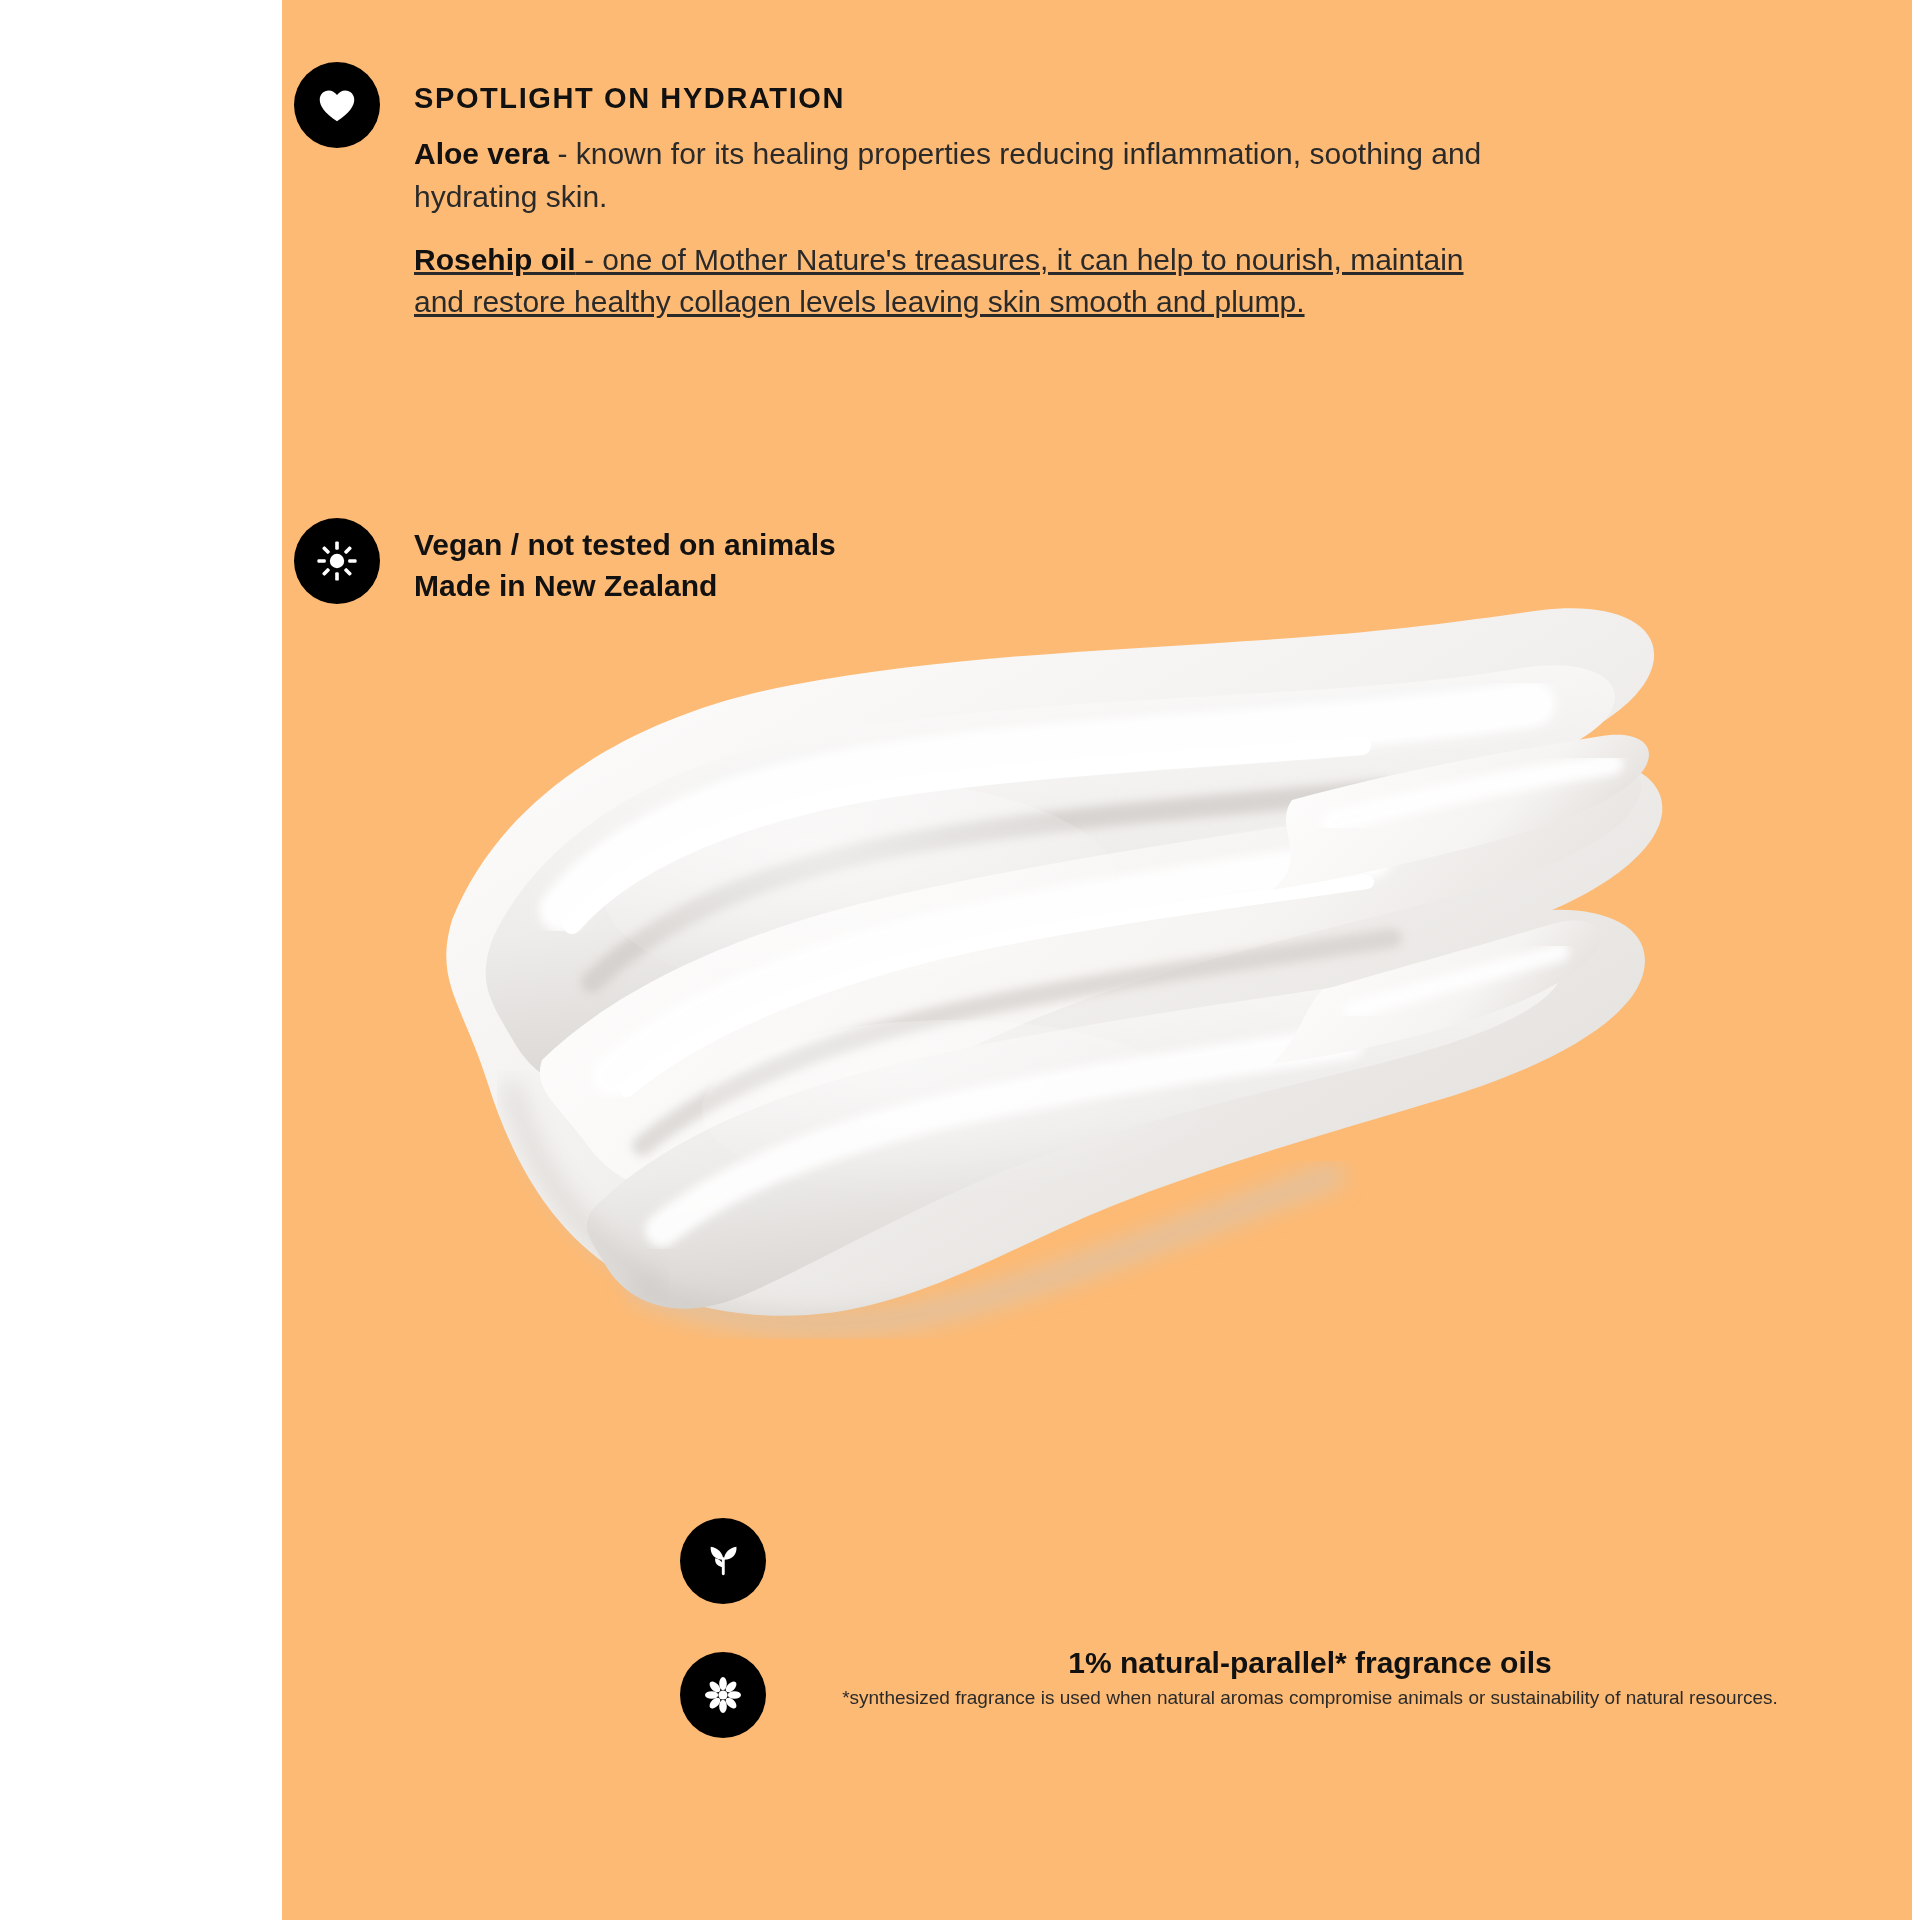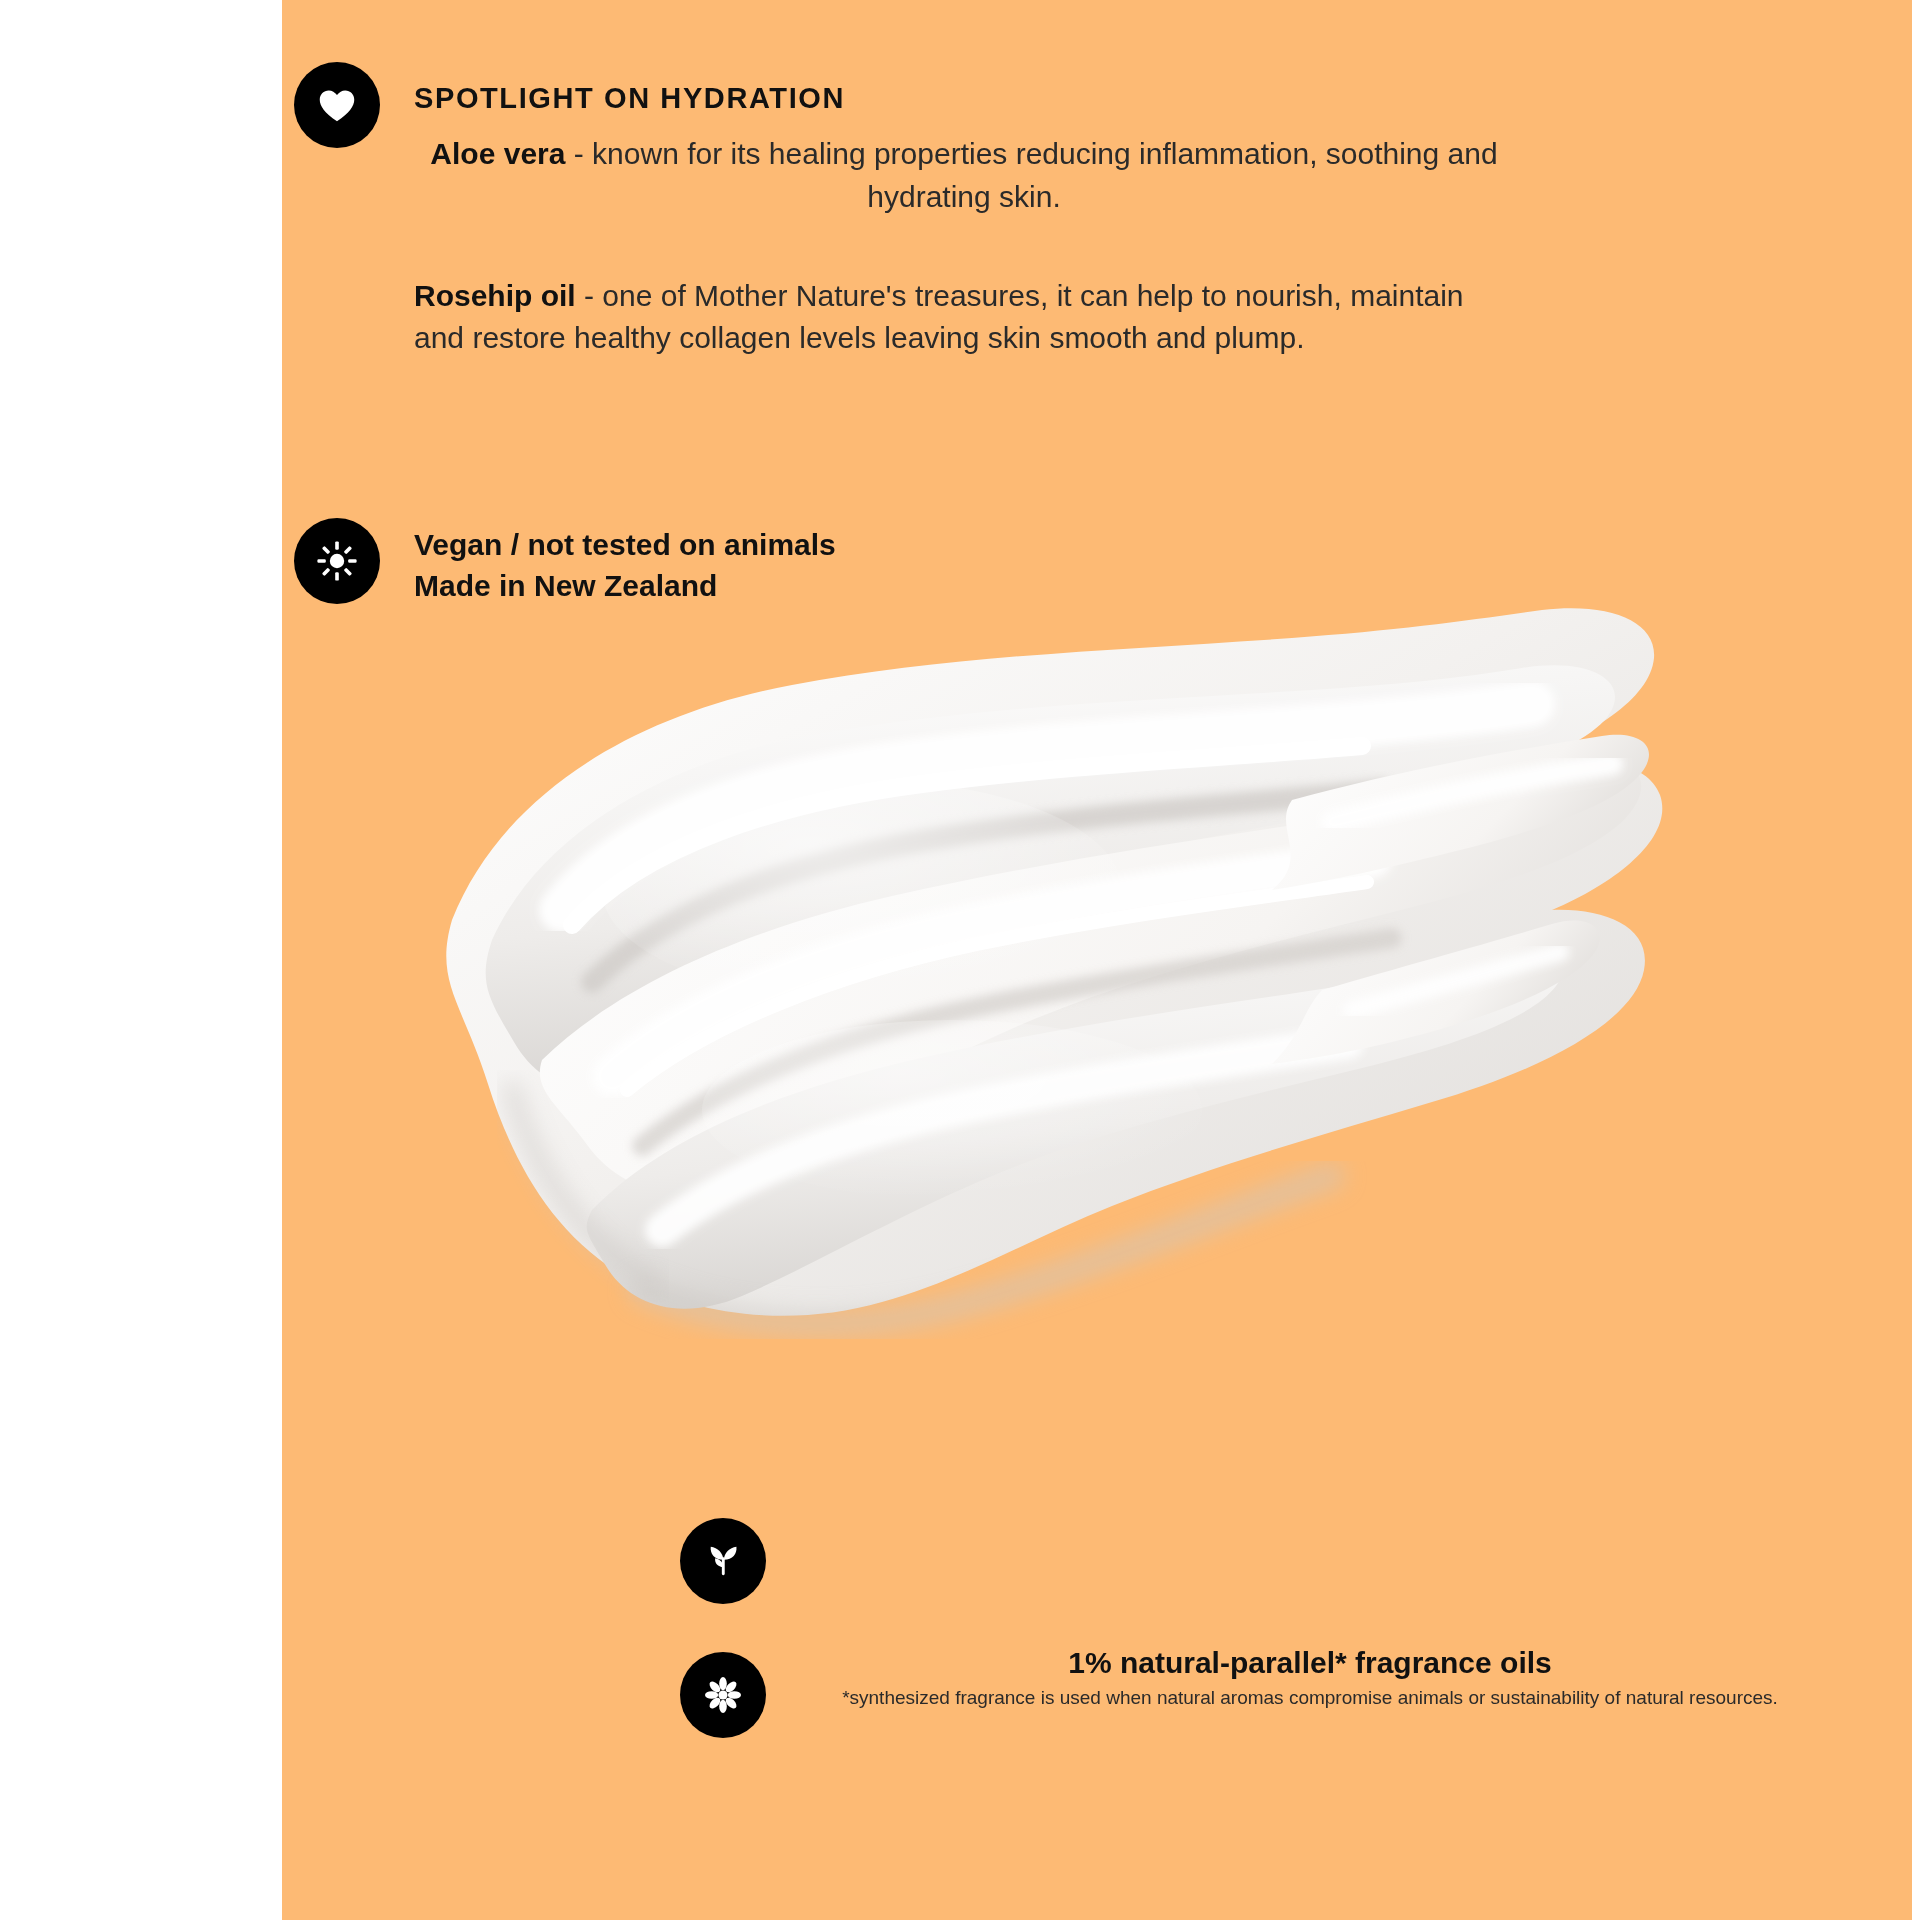--- a/index.html
+++ b/index.html
@@ -60,21 +60,21 @@
     font-size: 30px;
     line-height: 1.42;
     color: #2a2a2a;
     margin: 0;
     font-weight: 400;
   }
   .para b, .lead {
     font-weight: bold;
     color: #111111;
   }
-  .para + .para { margin-top: 56px; }
+  .para + .para { margin-top: 20px; text-decoration: underline; }
 
   .boldline {
     font-size: 30px;
     line-height: 1.38;
     font-weight: bold;
     color: #111111;
     margin: 0;
   }
 
   .smallpara {
@@ -185,21 +185,21 @@
       </div>
 
       <div class="icon" style="left:12px; top:62px; width:86px; height:86px;">
         <svg width="46" height="46" viewBox="0 0 24 24" aria-hidden="true">
           <path d="M12 20.5 C5.5 16 3 12.4 3 9.2 C3 6.4 5.1 4.4 7.7 4.4 C9.4 4.4 10.9 5.3 12 6.8 C13.1 5.3 14.6 4.4 16.3 4.4 C18.9 4.4 21 6.4 21 9.2 C21 12.4 18.5 16 12 20.5 Z" fill="#ffffff"></path>
         </svg>
       </div>
 
       <div class="block" style="left:132px; top:82px; width:1100px;">
         <p class="heading">SPOTLIGHT ON HYDRATION</p>
-        <p class="para" style="margin-top:18px;text-align:center;">
+        <p class="para" style="margin-top:18px;">
           <b>Aloe vera</b><span> - known for its healing properties reducing inflammation, soothing and hydrating skin.</span>
         </p>
         <p class="para">
           <b>Rosehip oil</b><span> - one of Mother Nature's treasures, it can help to nourish, maintain and restore healthy collagen levels leaving skin smooth and plump.</span>
         </p>
       </div>
 
       <div class="icon" style="left:12px; top:518px; width:86px; height:86px;">
         <svg width="48" height="48" viewBox="0 0 24 24" aria-hidden="true">
           <g fill="#ffffff">

